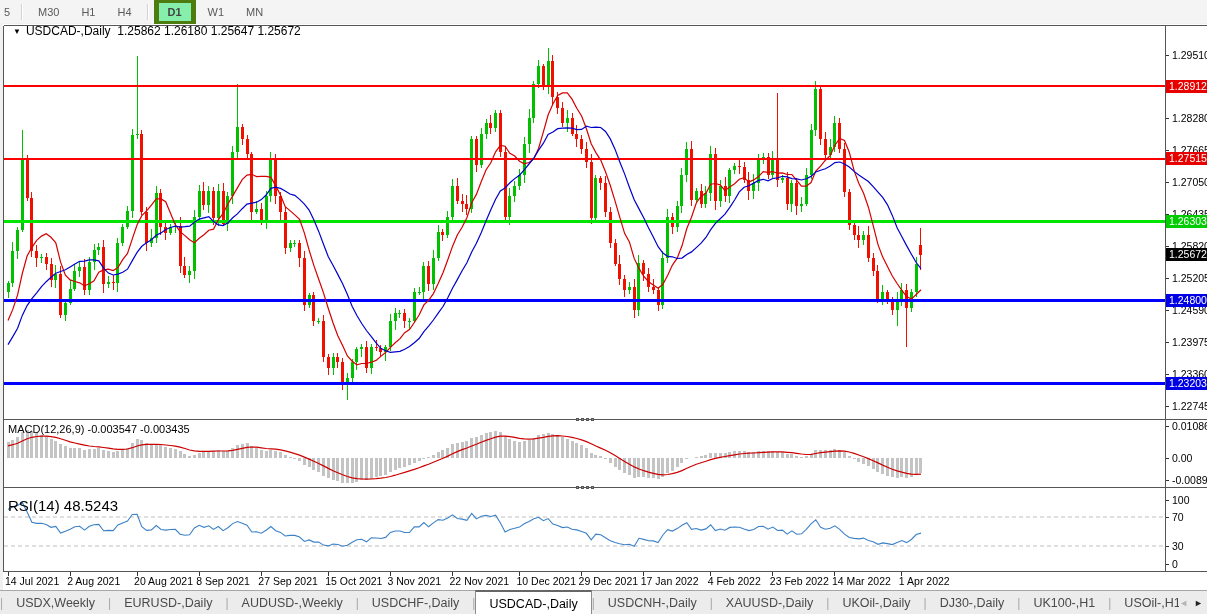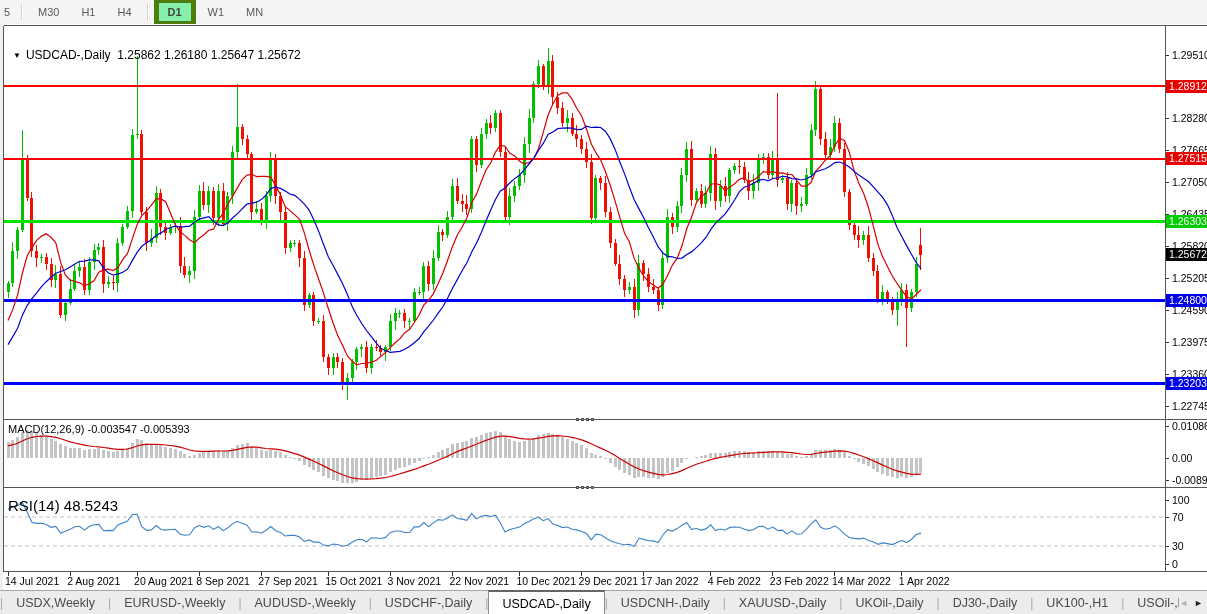--- a/index.html
+++ b/index.html
@@ -11,21 +11,21 @@
            display:flex;align-items:center;font-size:11px;color:#5a5a5a;}
   .tf-btn{padding:3px 9px;margin:0 1px;border:1px solid transparent;cursor:default;white-space:nowrap;}
   .tf-btn.active{border:5px solid #4d7c0f;background:#86efac;color:#444;font-weight:bold;}
   .tf-btn.partial{width:9px;overflow:hidden;padding-left:2px;padding-right:2px;}
   .tb-sep{width:0;height:16px;border-left:1px solid #d2d2d2;border-right:1px solid #ffffff;margin:0 4px;}
 
   
   #chart-wrap{position:absolute;left:0;top:24px;width:1207px;height:566px;}
   #chart-svg{position:absolute;left:0;top:0;}
   .overlay{position:absolute;z-index:5;color:#000;white-space:nowrap;}
-  #chart-title{left:13px;top:24px;font-size:12px;}
+  #chart-title{left:13px;top:0;font-size:12px;}
   #chart-title .tri{font-size:8px;position:relative;top:-1px;margin-right:5px;}
   #macd-label{left:8px;top:399px;font-size:11px;}
   #rsi-label{left:8px;top:473px;font-size:15px;}
 
   
   #tabbar{position:absolute;left:0;top:590px;width:1207px;height:24px;background:#ececec;
           border-top:1px solid #a6a6a6;display:flex;align-items:stretch;font-size:12.5px;color:#4a4a4a;}
   .tab{display:flex;align-items:center;padding:0 13px;cursor:default;white-space:nowrap;}
   .tab.active{background:#ffffff;border-left:1px solid #8c8c8c;border-right:1px solid #8c8c8c;
               border-top:2px solid #666;color:#000;margin-top:-1px;}
@@ -762,29 +762,29 @@
           <rect x="576" y="486.5" width="2" height="2" fill="#8a8a8a"></rect>
           <rect x="581" y="486.5" width="2" height="2" fill="#8a8a8a"></rect>
           <rect x="586" y="486.5" width="2" height="2" fill="#8a8a8a"></rect>
           <rect x="591" y="486.5" width="2" height="2" fill="#8a8a8a"></rect>
         </g>
       </svg>
 
     <div class="overlay" id="chart-title">
       <span class="tri">▼</span><span>USDCAD-,Daily</span>&nbsp;&nbsp;<span>1.25862 1.26180 1.25647 1.25672</span>
     </div>
-    <div class="overlay" id="macd-label">MACD(12,26,9) -0.003547 -0.005393</div>
+    <div class="overlay" id="macd-label">MACD(12,26,9) -0.003547 -0.003435</div>
     <div class="overlay" id="rsi-label">RSI(14) 48.5243</div>
   </div>
 
   <div id="tabbar">
     <div class="tab-sep">|</div>
       <div class="tab">USDX,Weekly</div>
       <div class="tab-sep">|</div>
-      <div class="tab">EURUSD-,Weekly</div>
+      <div class="tab">EURUSD-,Daily</div>
       <div class="tab-sep">|</div>
       <div class="tab">AUDUSD-,Weekly</div>
       <div class="tab-sep">|</div>
       <div class="tab">USDCHF-,Daily</div>
       <div class="tab-sep">|</div>
       <div class="tab active">USDCAD-,Daily</div>
       <div class="tab-sep">|</div>
       <div class="tab">USDCNH-,Daily</div>
       <div class="tab-sep">|</div>
       <div class="tab">XAUUSD-,Daily</div>

